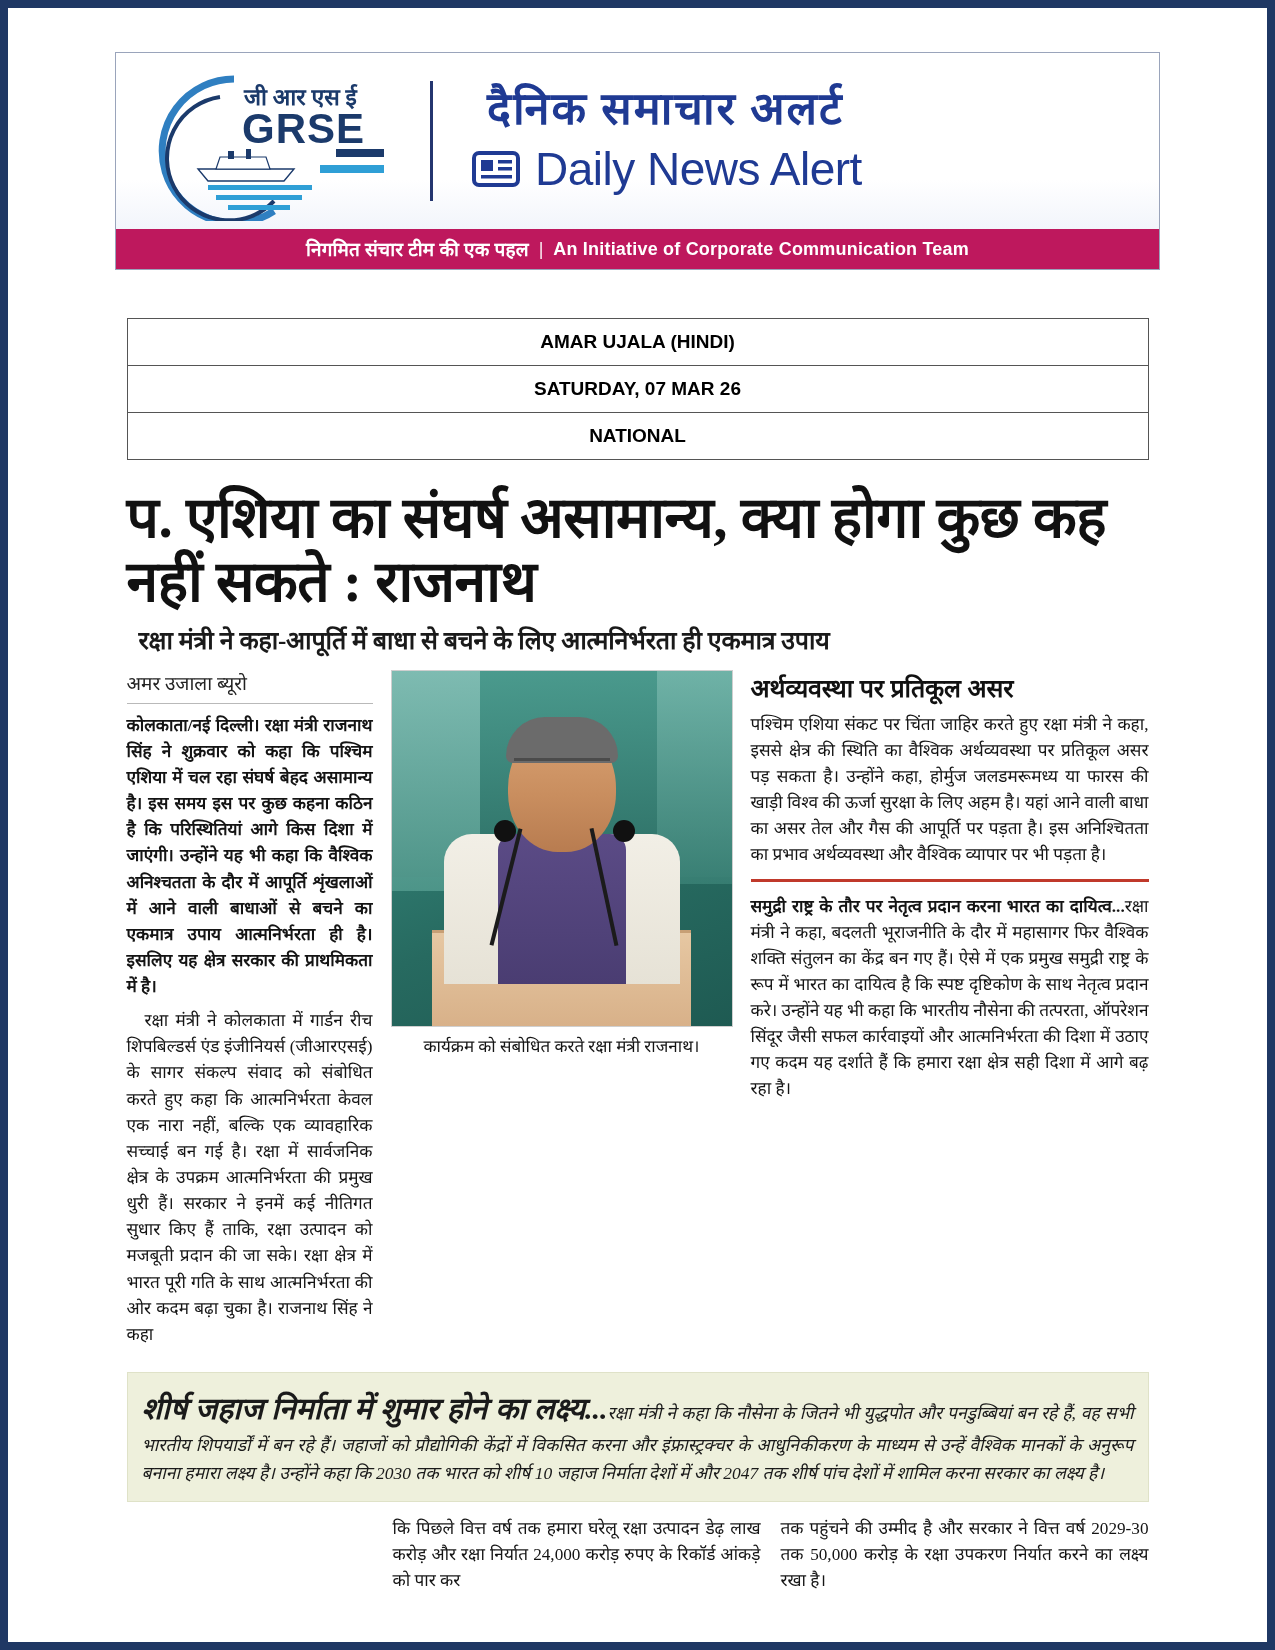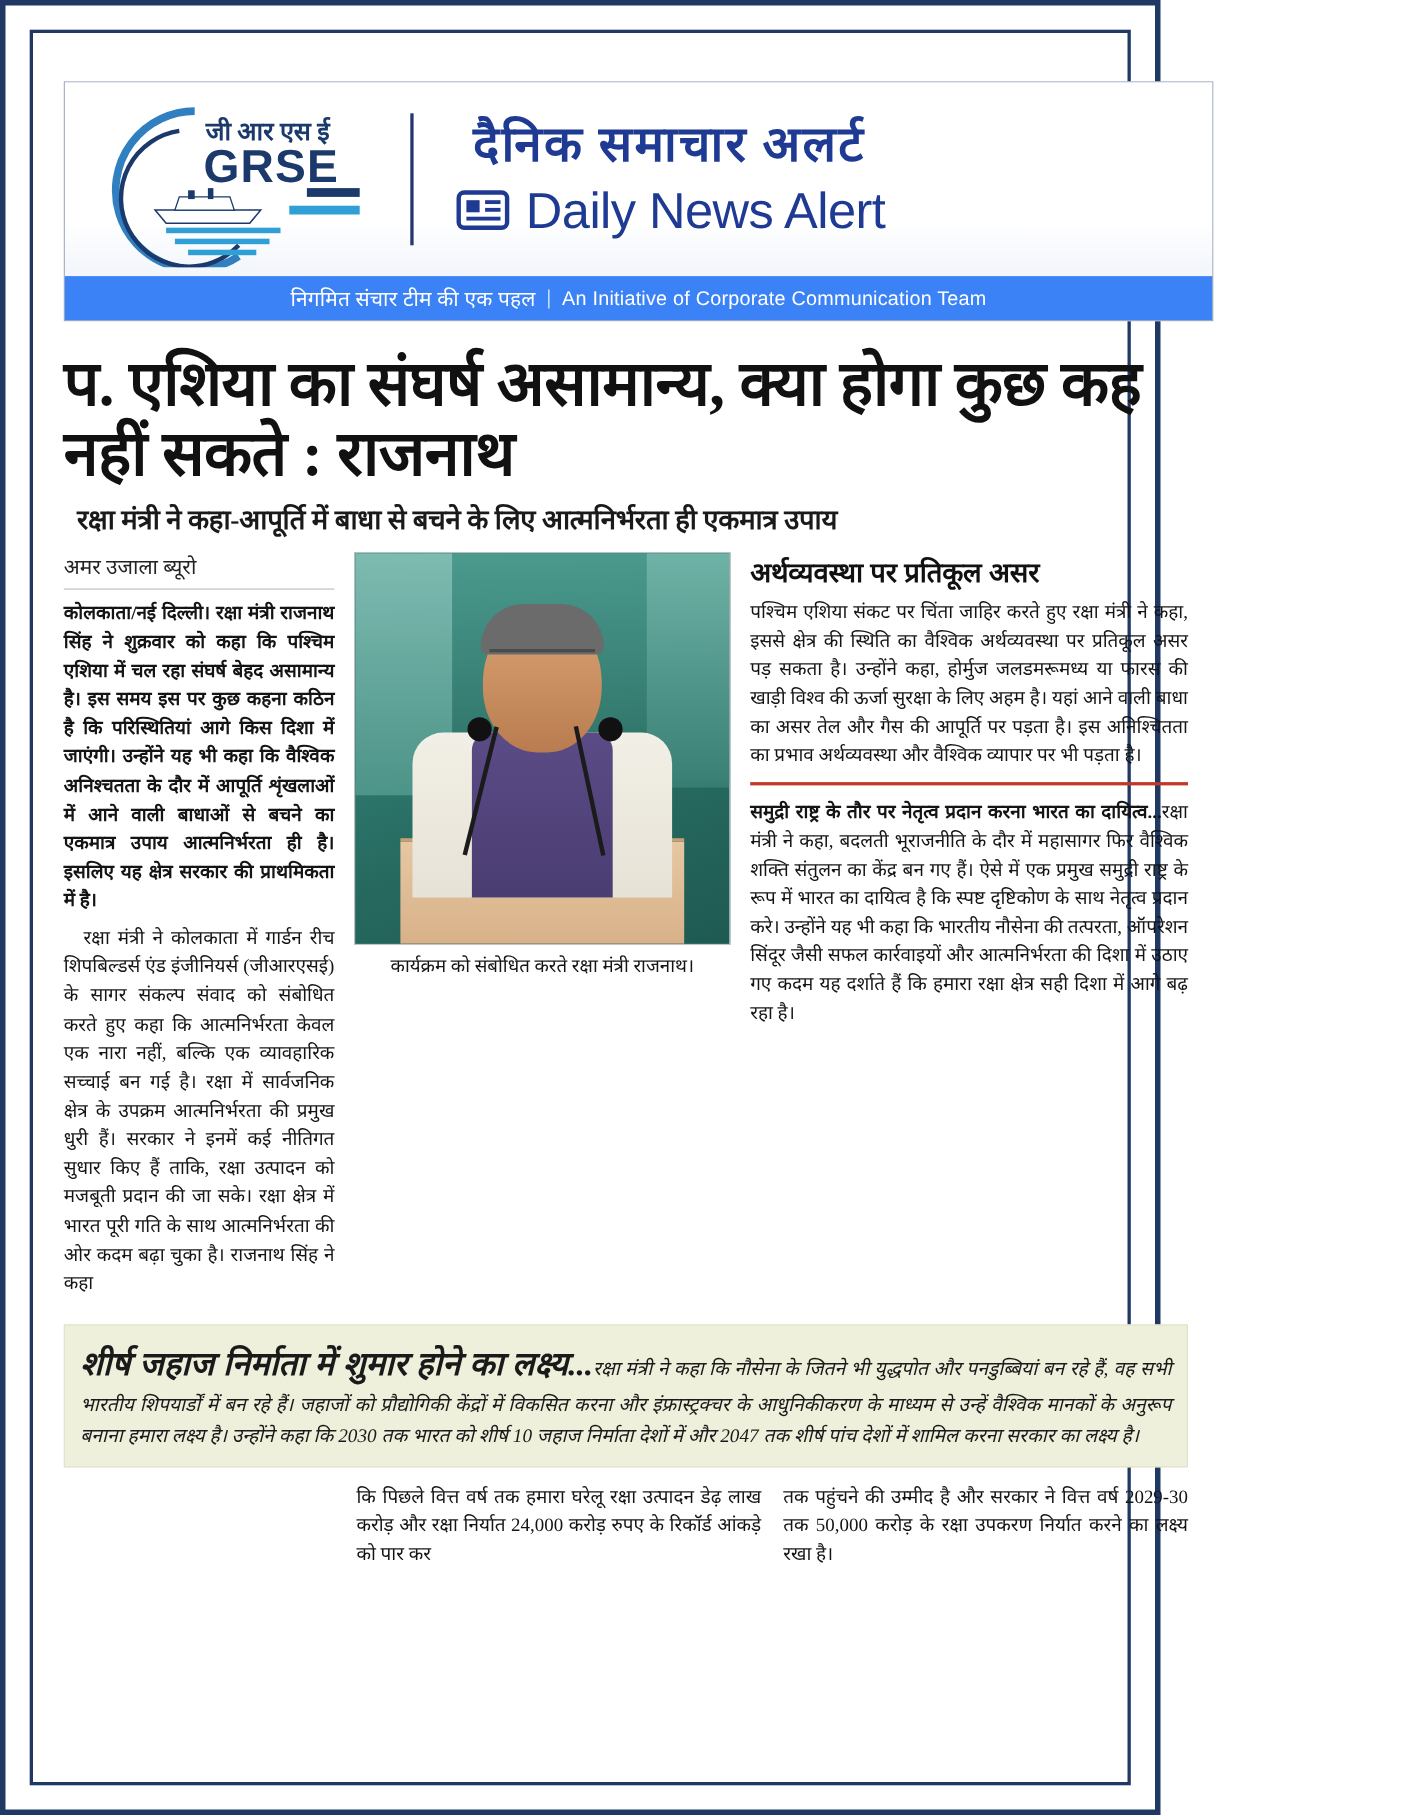--- a/index.html
+++ b/index.html
@@ -4,25 +4,24 @@
 <style>
   html,body{margin:0;padding:0;}
   body{
     width:1275px;height:1650px;
     background:#ffffff;
     font-family:"Liberation Serif", serif;
     overflow:hidden;
   }
   .page{
     position:relative;
-    width:1055px;height:1650px;
+    width:1275px;height:1650px;
     box-sizing:border-box;
     border:5px solid #1f3864;
     background:#ffffff;
-    padding:22px;
   }
   .page-inner{
     position:relative;
     width:100%;height:100%;
     box-sizing:border-box;
     border:3px solid #1f3864;
     background:#ffffff;
     padding:26px 28px;
   }
 
@@ -52,23 +51,23 @@
     font-size:45px;font-weight:700;color:#1f3a93;
     letter-spacing:2px;line-height:1.05;margin-left:28px;
   }
   .eng-row{display:flex;align-items:center;margin-top:8px;margin-left:12px;}
   .news-icon{margin-right:12px;display:block;}
   .eng-title{
     font-family:"Liberation Sans", sans-serif;
     font-size:46px;font-weight:400;color:#1f3a93;letter-spacing:-0.5px;
   }
   .banner-bottom{
-    background:#3b82f6;color:#ffffff;
+    background:#be185d;color:#ffffff;
     height:40px;display:flex;align-items:center;justify-content:center;
-    font-size:19px;letter-spacing:.2px;
+    font-size:19px;letter-spacing:.2px;font-weight:bold;
   }
   .banner-bottom .sep{margin:0 10px;}
   .bb-hi{font-family:"Liberation Serif", serif;}
   .bb-en{font-family:"Liberation Sans", sans-serif;font-size:18px;}
 
   
   .meta-table{
     width:1022px;margin:48px auto 0 auto;
     border-collapse:collapse;
   }
@@ -242,20 +241,33 @@
         </div>
       </div>
 
       <div class="banner-bottom">
         <span class="bb-hi">निगमित संचार टीम की एक पहल</span>
         <span class="sep">|</span>
         <span class="bb-en">An Initiative of Corporate Communication Team</span>
       </div>
     </div>
 
+    <table class="meta-table">
+      <tbody>
+          <tr>
+        <td>AMAR UJALA (HINDI)</td>
+      </tr>
+      <tr>
+        <td>SATURDAY, 07 MAR 26</td>
+      </tr>
+      <tr>
+        <td>NATIONAL</td>
+      </tr>
+    </tbody>
+      </table>
 
     <div class="clip">
 
       <div class="headline">प. एशिया का संघर्ष असामान्य, क्या होगा कुछ कह नहीं सकते : राजनाथ</div>
       <div class="subhead">रक्षा मंत्री ने कहा-आपूर्ति में बाधा से बचने के लिए आत्मनिर्भरता ही एकमात्र उपाय</div>
 
       <div class="cols">
 
         <div class="col col-1">
           <div class="byline">अमर उजाला ब्यूरो</div>

